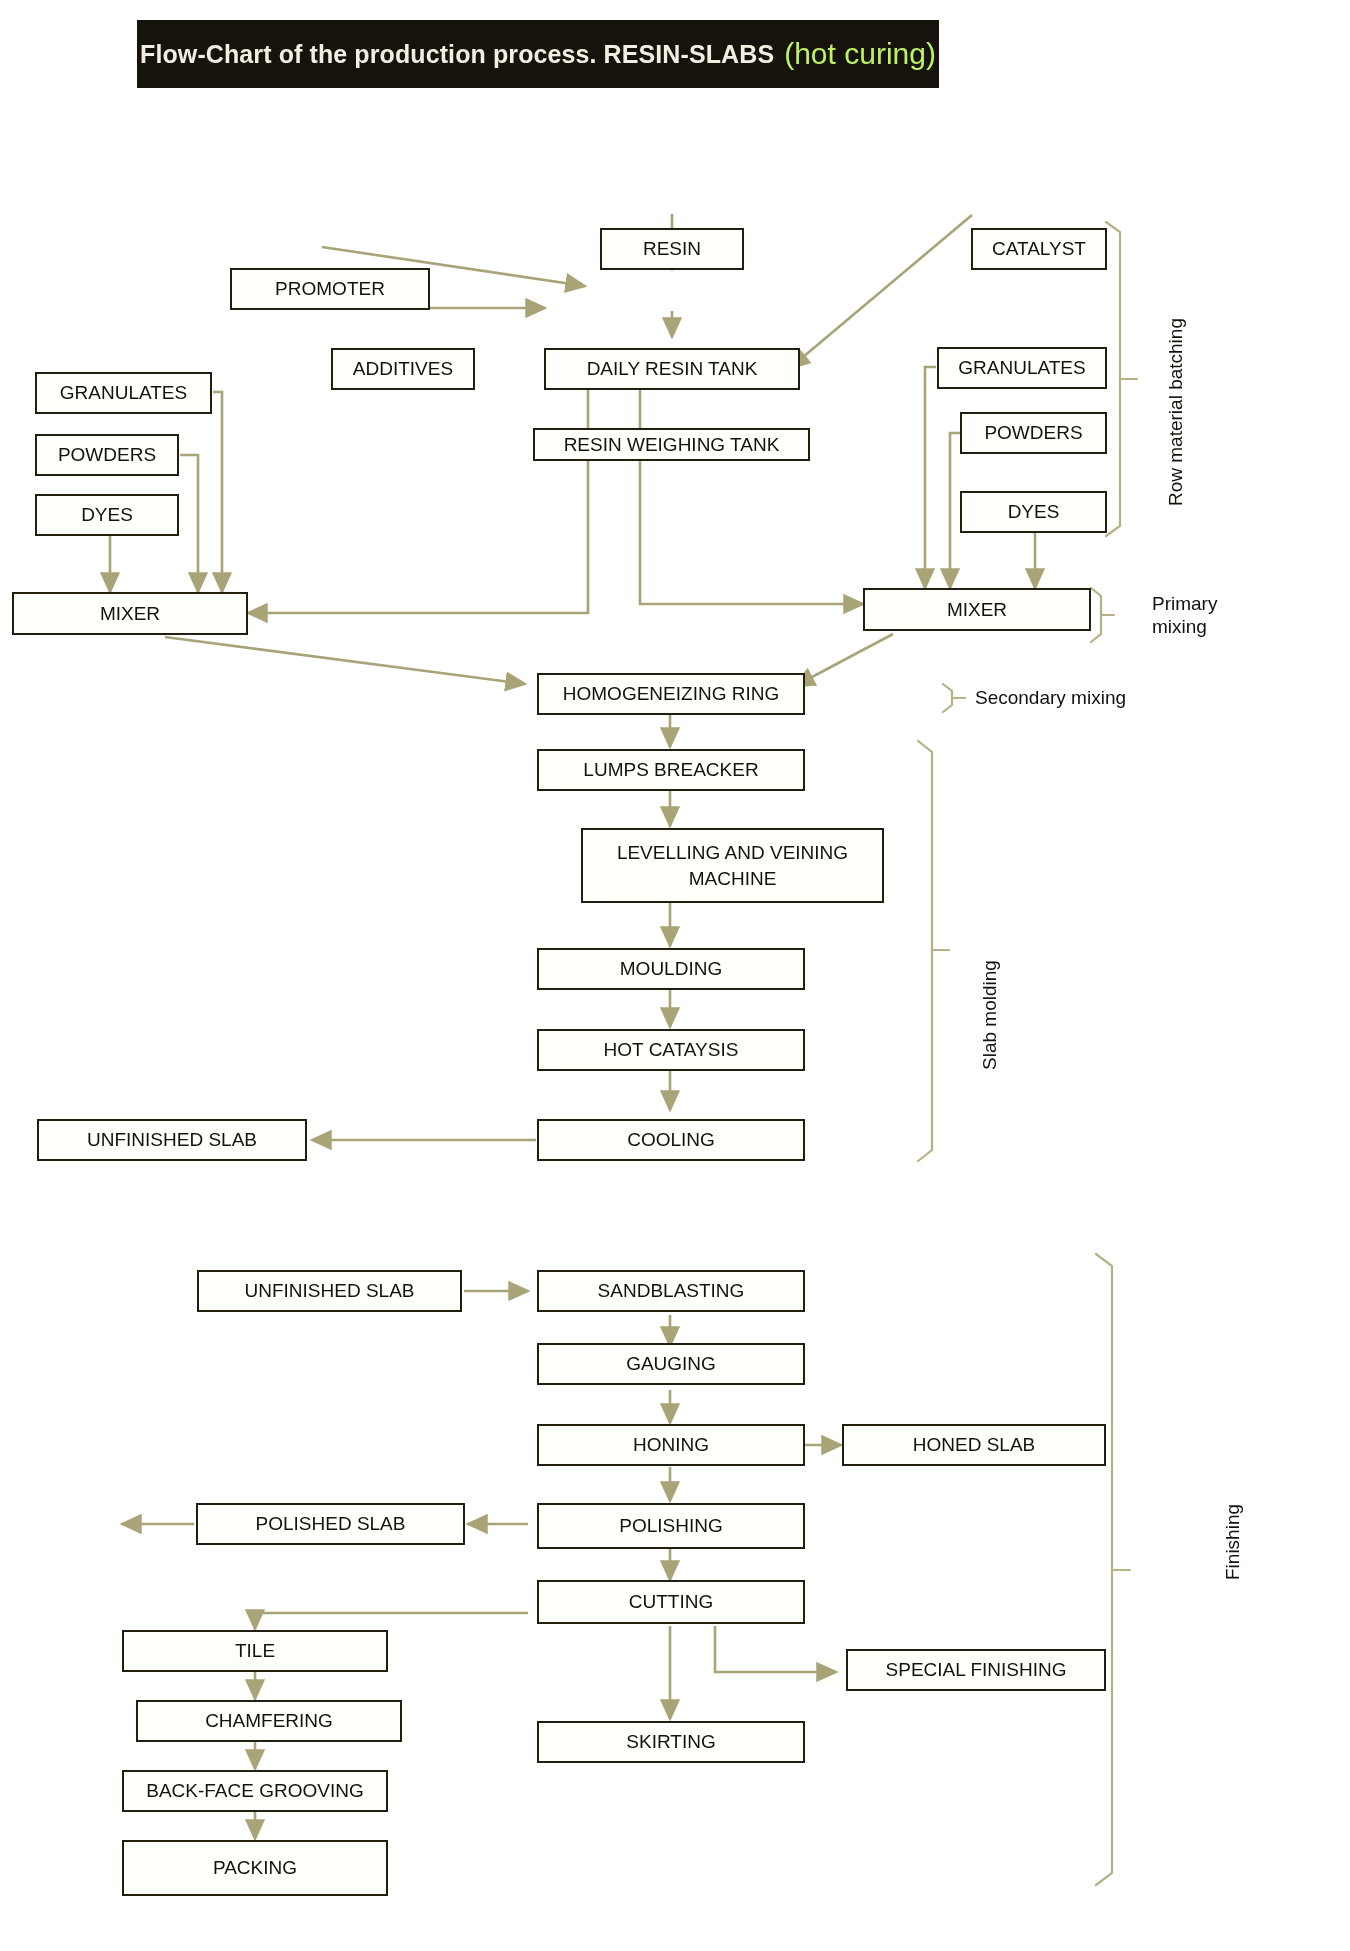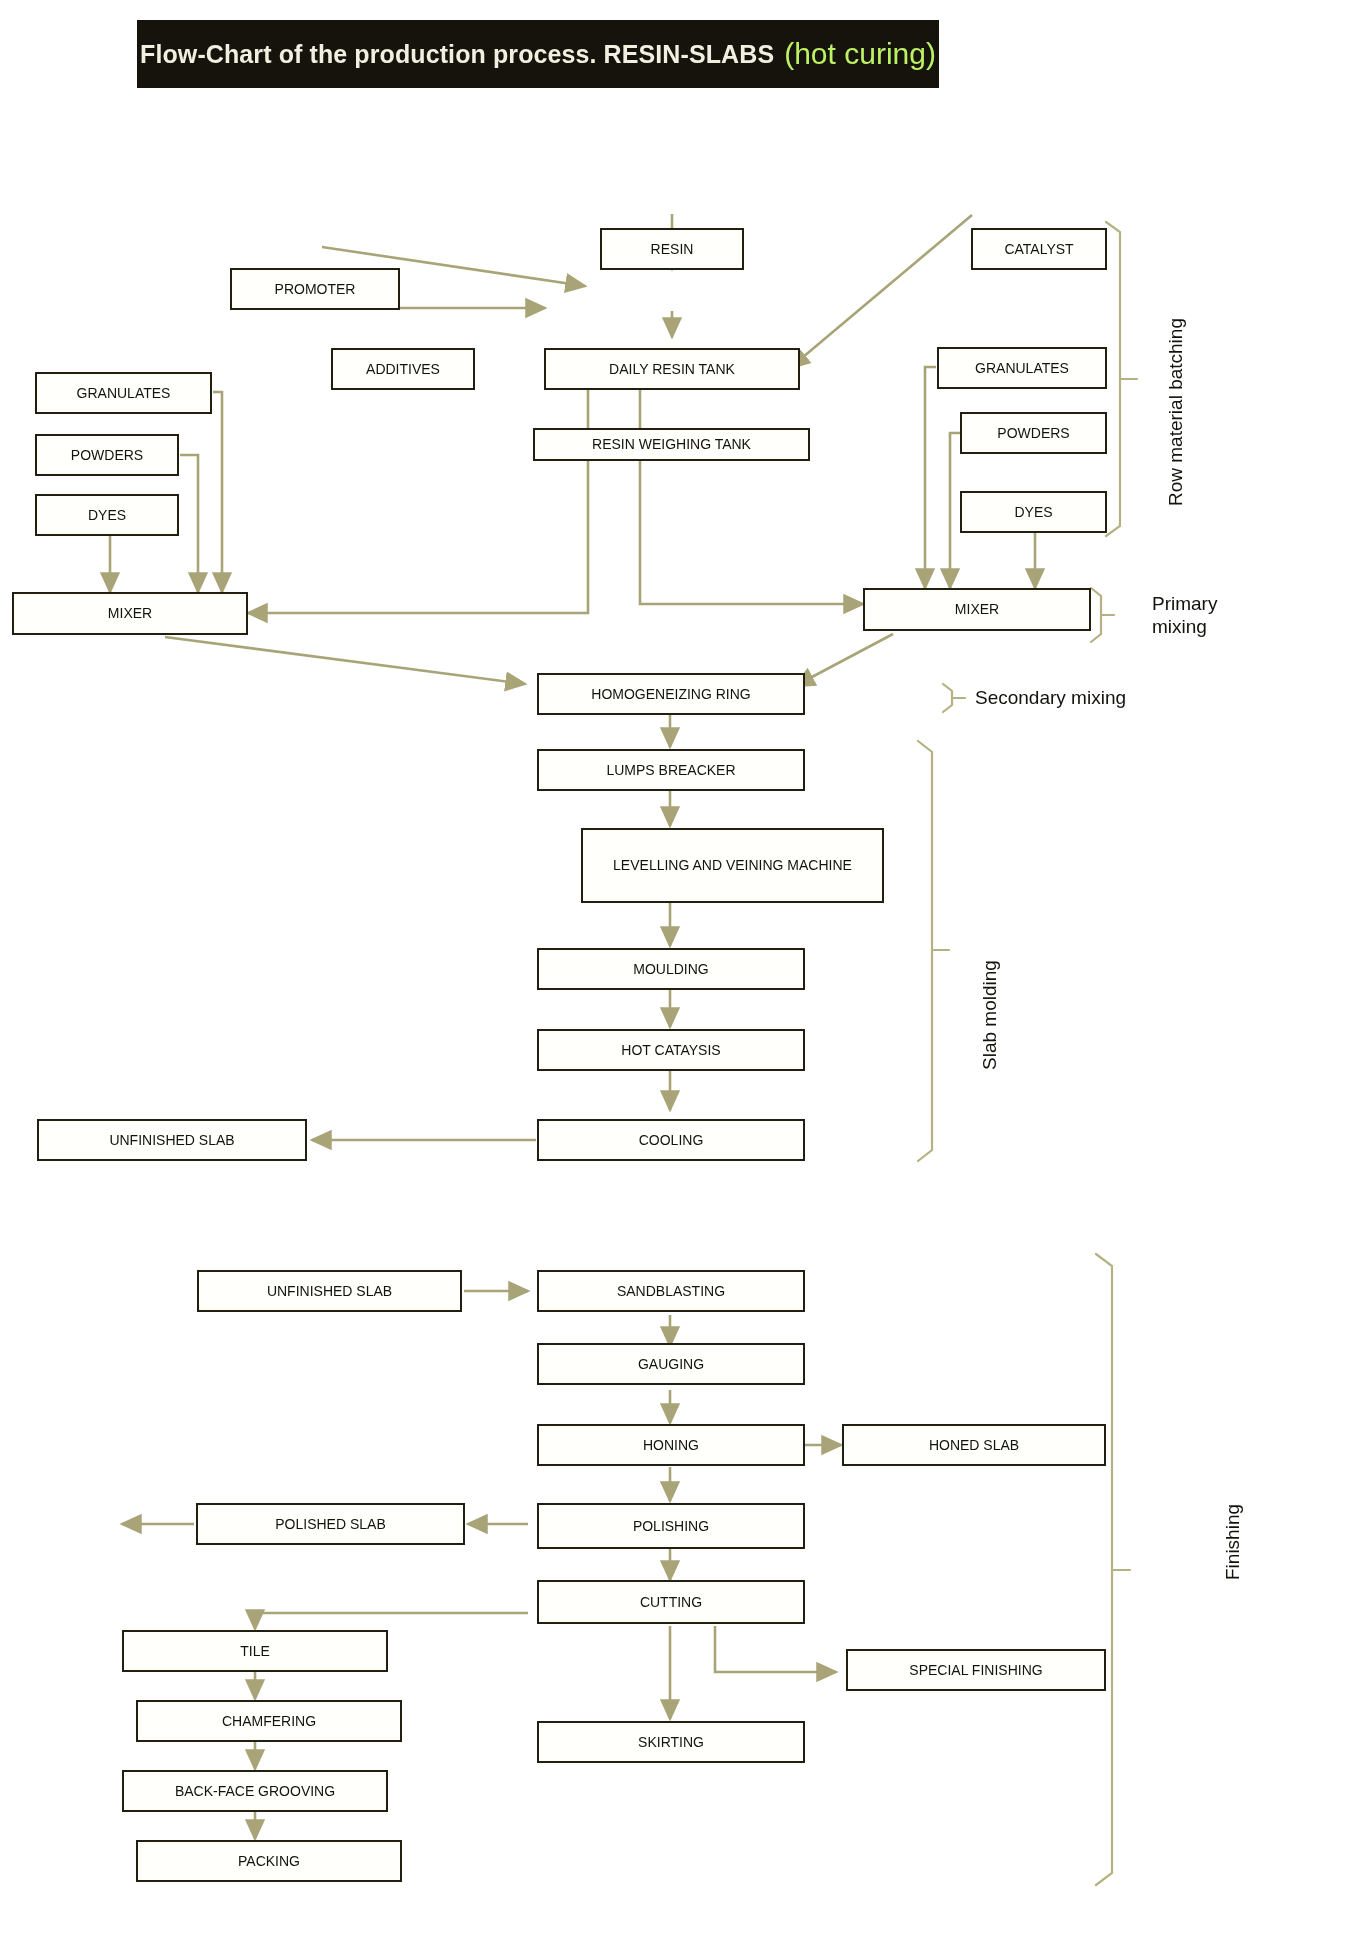--- a/index.html
+++ b/index.html
@@ -18,21 +18,21 @@
     white-space:nowrap;
   }
   #titlebar .t-sub{
     color:#bef264;font-size:30px;font-weight:normal;white-space:nowrap;
     margin-left:10px;
   }
   svg#canvas{position:absolute;left:0;top:0;width:1350px;height:1951px;}
   .nodebox{
     position:absolute;box-sizing:border-box;background:#fffffc;
     border:2px solid #231f10;display:flex;align-items:center;justify-content:center;
-    text-align:center;line-height:1.15;color:#14120c;font-size:14px;
+    text-align:center;line-height:1.15;color:#14120c;font-size:19px;
   }
   .nodebox.two-line{line-height:1.35;}
   .grouplabel{
     position:absolute;color:#14120c;font-size:19px;line-height:1.22;
     white-space:pre-line;
   }
   .grouplabel.vert{
     writing-mode:vertical-rl;transform:rotate(180deg);transform-origin:center;
   }
 </style>
@@ -141,21 +141,21 @@
 
     <path d="M1096,1254 L1112,1266 L1112,1873 L1096,1885"></path>
     <path d="M1112,1570 L1130,1570"></path>
   </g>
 </svg>
 
 <div class="nodebox" style="left:600px;top:228px;width:144px;height:42px;">RESIN</div>
 
 <div class="nodebox" style="left:971px;top:228px;width:136px;height:42px;">CATALYST</div>
 
-<div class="nodebox" style="left:230px;top:268px;width:170px;height:42px;">PROMOTER</div>
+<div class="nodebox" style="left:230px;top:268px;width:200px;height:42px;">PROMOTER</div>
 
 <div class="nodebox" style="left:331px;top:348px;width:144px;height:42px;">ADDITIVES</div>
 
 <div class="nodebox" style="left:544px;top:348px;width:256px;height:42px;">DAILY RESIN TANK</div>
 
 <div class="nodebox" style="left:533px;top:428px;width:277px;height:33px;">RESIN WEIGHING TANK</div>
 
 <div class="nodebox" style="left:35px;top:372px;width:177px;height:42px;">GRANULATES</div>
 
 <div class="nodebox" style="left:35px;top:434px;width:144px;height:42px;">POWDERS</div>
@@ -205,21 +205,21 @@
 <div class="nodebox" style="left:846px;top:1649px;width:260px;height:42px;">SPECIAL FINISHING</div>
 
 <div class="nodebox" style="left:537px;top:1721px;width:268px;height:42px;">SKIRTING</div>
 
 <div class="nodebox" style="left:122px;top:1630px;width:266px;height:42px;">TILE</div>
 
 <div class="nodebox" style="left:136px;top:1700px;width:266px;height:42px;">CHAMFERING</div>
 
 <div class="nodebox" style="left:122px;top:1770px;width:266px;height:42px;">BACK-FACE GROOVING</div>
 
-<div class="nodebox" style="left:136px;top:1840px;width:266px;height:42px;">PACKING</div>
+<div class="nodebox" style="left:122px;top:1840px;width:266px;height:56px;">PACKING</div>
 
 <div class="grouplabel vert" style="left:1164px;top:256px;height:250px;">Row material batching</div>
 
 <div class="grouplabel" style="left:1152px;top:592px;width:110px;">Primary
 mixing</div>
 
 <div class="grouplabel" style="left:975px;top:686px;width:200px;">Secondary mixing</div>
 
 <div class="grouplabel vert" style="left:978px;top:900px;height:170px;">Slab molding</div>
 

